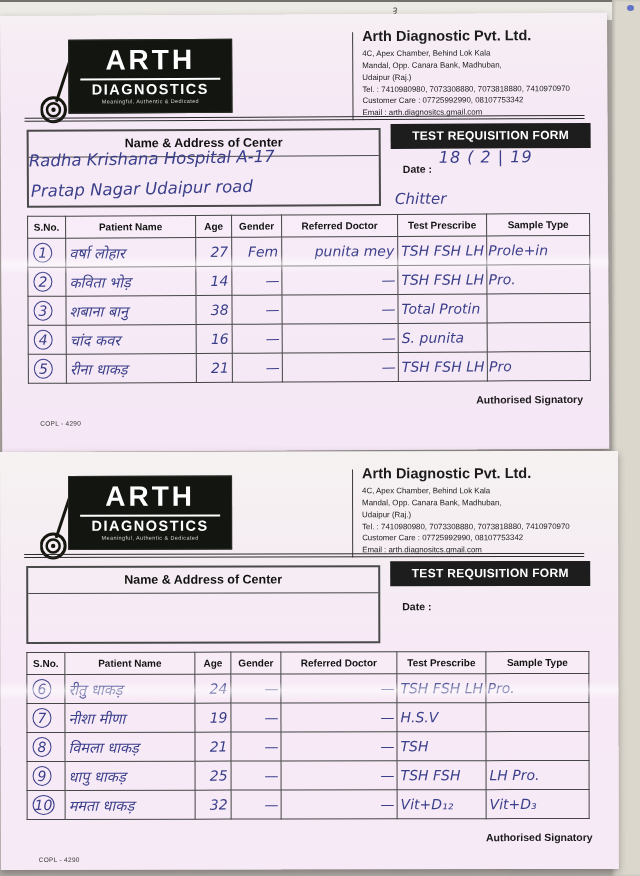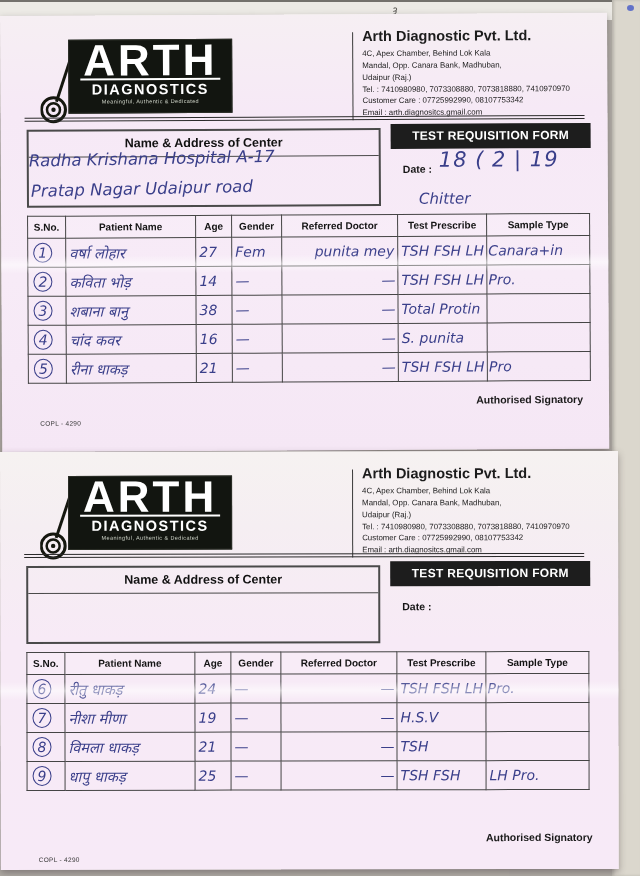--- a/index.html
+++ b/index.html
@@ -12,21 +12,21 @@
   .blue-dot{position:absolute;left:627px;top:5px;width:7px;height:6px;border-radius:50%;background:#6272c8;z-index:3;}
 
   .paper{position:absolute;left:0;background:linear-gradient(180deg,#f6efF3 0%,#f6e9f6 22%,#f7ebf7 60%,#f5e7f5 100%);box-shadow:0 3px 7px rgba(70,60,66,.45);z-index:2;}
   .paper1{top:16px;width:607px;height:436px;transform:rotate(-.3deg);transform-origin:top left;}
   .paper2{top:452px;width:618px;height:418px;transform:rotate(-.1deg);transform-origin:top left;background:linear-gradient(180deg,#f6f2f1 0%,#f5eef2 18%,#f7eaf6 45%,#f7eaf7 100%);}
   .paper::after{content:"";position:absolute;left:0;top:55%;width:100%;height:18px;background:linear-gradient(180deg,transparent,rgba(255,255,255,.55),transparent);pointer-events:none;}
 
   
   .dart{position:absolute;left:40px;top:40px;}
   .logo-box{position:absolute;left:68px;top:24px;width:162px;height:72px;background:#121510;color:#fff;text-align:center;border:1px solid #2b2e27;}
-  .logo-arth{font-size:44px;font-weight:bold;letter-spacing:3px;line-height:36px;margin-top:2px;}
+  .logo-arth{font-size:28px;font-weight:bold;letter-spacing:3px;line-height:36px;margin-top:2px;}
   .logo-rule{width:86%;margin:0 auto;border-top:2px solid #fff;}
   .logo-diag{font-size:14.5px;font-weight:bold;letter-spacing:1.5px;line-height:18px;}
   .logo-tag{font-size:5.5px;color:#cfd4c8;letter-spacing:.4px;}
   .vdivider{position:absolute;left:352px;top:18px;width:1px;height:88px;background:#3a3a3a;}
   .company{position:absolute;left:362px;top:14px;width:250px;color:#1c1c1c;}
   .company-name{font-size:14.5px;font-weight:bold;margin-bottom:4px;}
   .company-line{font-size:7.9px;line-height:1.5;white-space:nowrap;}
 
   .dbl-line{position:absolute;left:24px;top:102px;width:560px;border-top:1.6px solid #2a2a2a;}
   .dbl-line::after{content:"";position:absolute;left:0;top:2px;width:100%;border-top:1px solid #2a2a2a;}
@@ -34,33 +34,33 @@
   
   .center-box{position:absolute;left:26px;top:114px;width:350px;height:74px;border:2px solid #4a4a4a;}
   .center-box-title{height:25px;line-height:25px;text-align:center;font-size:12.5px;font-weight:bold;color:#111;border-bottom:1.6px solid #4a4a4a;}
   .trf-badge{position:absolute;left:390px;top:110px;width:200px;height:25px;background:#1d1d1d;color:#fff;font-size:12px;font-weight:bold;text-align:center;line-height:25px;letter-spacing:.3px;}
   .date-label{position:absolute;left:402px;top:149px;font-size:10.5px;font-weight:bold;color:#161616;}
 
   
   .hw{font-family:"DejaVu Sans",sans-serif;font-style:italic;color:#3a3f8a;}
   .hw-c1{position:absolute;left:28px;top:134px;font-size:16.5px;white-space:nowrap;transform:rotate(-.8deg);}
   .hw-c2{position:absolute;left:30px;top:164px;font-size:16.5px;white-space:nowrap;transform:rotate(-1deg);}
-  .hw-chitter{position:absolute;left:418px;top:176px;font-size:15px;}
-  .hw-date{position:absolute;left:438px;top:134px;font-size:21px;letter-spacing:1px;}
+  .hw-chitter{position:absolute;left:394px;top:176px;font-size:15px;}
+  .hw-date{position:absolute;left:438px;top:134px;font-size:16px;letter-spacing:1px;}
 
   
   table.req{position:absolute;left:26px;top:200px;width:562px;border-collapse:collapse;table-layout:fixed;}
   table.req th,table.req td{border:1px solid #454545;padding:0 3px;}
   table.req{border:1.6px solid #333;}
   table.req th{font-size:10px;font-weight:bold;color:#141414;height:21px;background:rgba(255,255,255,.12);}
   table.req td{height:28px;vertical-align:middle;}
   td .hw{font-size:14px;}
   td .nm{font-size:14.5px;white-space:nowrap;}
   td .test{white-space:nowrap;display:inline-block;}
-  .c-age,.c-gen{text-align:left;}
+  .c-age,.c-gen{text-align:right;}
   .c-ref{text-align:right;}
   .circ{display:inline-block;min-width:15px;height:18px;line-height:18px;border:1.4px solid #3a3f8a;border-radius:50%;text-align:center;font-size:11.5px;margin-left:2px;padding:0 1px;}
   .dash{letter-spacing:-1px;}
 
   
   .anno{position:absolute;left:492px;top:258px;width:110px;height:52px;}
   .anno svg{position:absolute;left:0;top:0;}
   .anno .lbl{position:absolute;font-family:"DejaVu Sans",sans-serif;font-style:italic;font-size:9.5px;color:#3a3f8a;}
   .anno .l1{left:62px;top:-2px;}
   .anno .l2{left:58px;top:13px;text-decoration:line-through;}
@@ -134,21 +134,21 @@
         <th>Referred Doctor</th>
         <th>Test Prescribe</th>
         <th>Sample Type</th>
       </tr>
       <tr>
         <td><span class="hw circ">1</span></td>
         <td><span class="hw nm">वर्षा लोहार</span></td>
         <td class="c-age"><span class="hw">27</span></td>
         <td class="c-gen"><span class="hw">Fem</span></td>
         <td class="c-ref"><span class="hw">punita mey</span></td>
-        <td><span class="hw test">TSH  FSH  LH  Canara+in</span></td>
+        <td><span class="hw test">TSH  FSH  LH  Prole+in</span></td>
         <td><span class="hw test"></span></td>
       </tr>
       <tr>
         <td><span class="hw circ">2</span></td>
         <td><span class="hw nm">कविता भोड़</span></td>
         <td class="c-age"><span class="hw">14</span></td>
         <td class="c-gen"><span class="hw dash">—</span></td>
         <td class="c-ref"><span class="hw dash">—</span></td>
         <td><span class="hw test">TSH  FSH  LH  Pro.</span></td>
         <td><span class="hw test"></span></td>
@@ -269,19 +269,28 @@
       </tr>
       <tr>
         <td><span class="hw circ">9</span></td>
         <td><span class="hw nm">धापु धाकड़</span></td>
         <td class="c-age"><span class="hw">25</span></td>
         <td class="c-gen"><span class="hw dash">—</span></td>
         <td class="c-ref"><span class="hw dash">—</span></td>
         <td><span class="hw test">TSH  FSH</span></td>
         <td><span class="hw test">LH  Pro.</span></td>
       </tr>
+      <tr>
+        <td><span class="hw circ">10</span></td>
+        <td><span class="hw nm">ममता धाकड़</span></td>
+        <td class="c-age"><span class="hw">32</span></td>
+        <td class="c-gen"><span class="hw dash">—</span></td>
+        <td class="c-ref"><span class="hw dash">—</span></td>
+        <td><span class="hw test">Vit+D₁₂</span></td>
+        <td><span class="hw test">Vit+D₃</span></td>
+      </tr>
     </tbody>
       </table>
 
     <div class="auth">Authorised Signatory</div>
     <div class="copl">COPL - 4290</div>
   </div>
 </div>
 
 </body></html>

